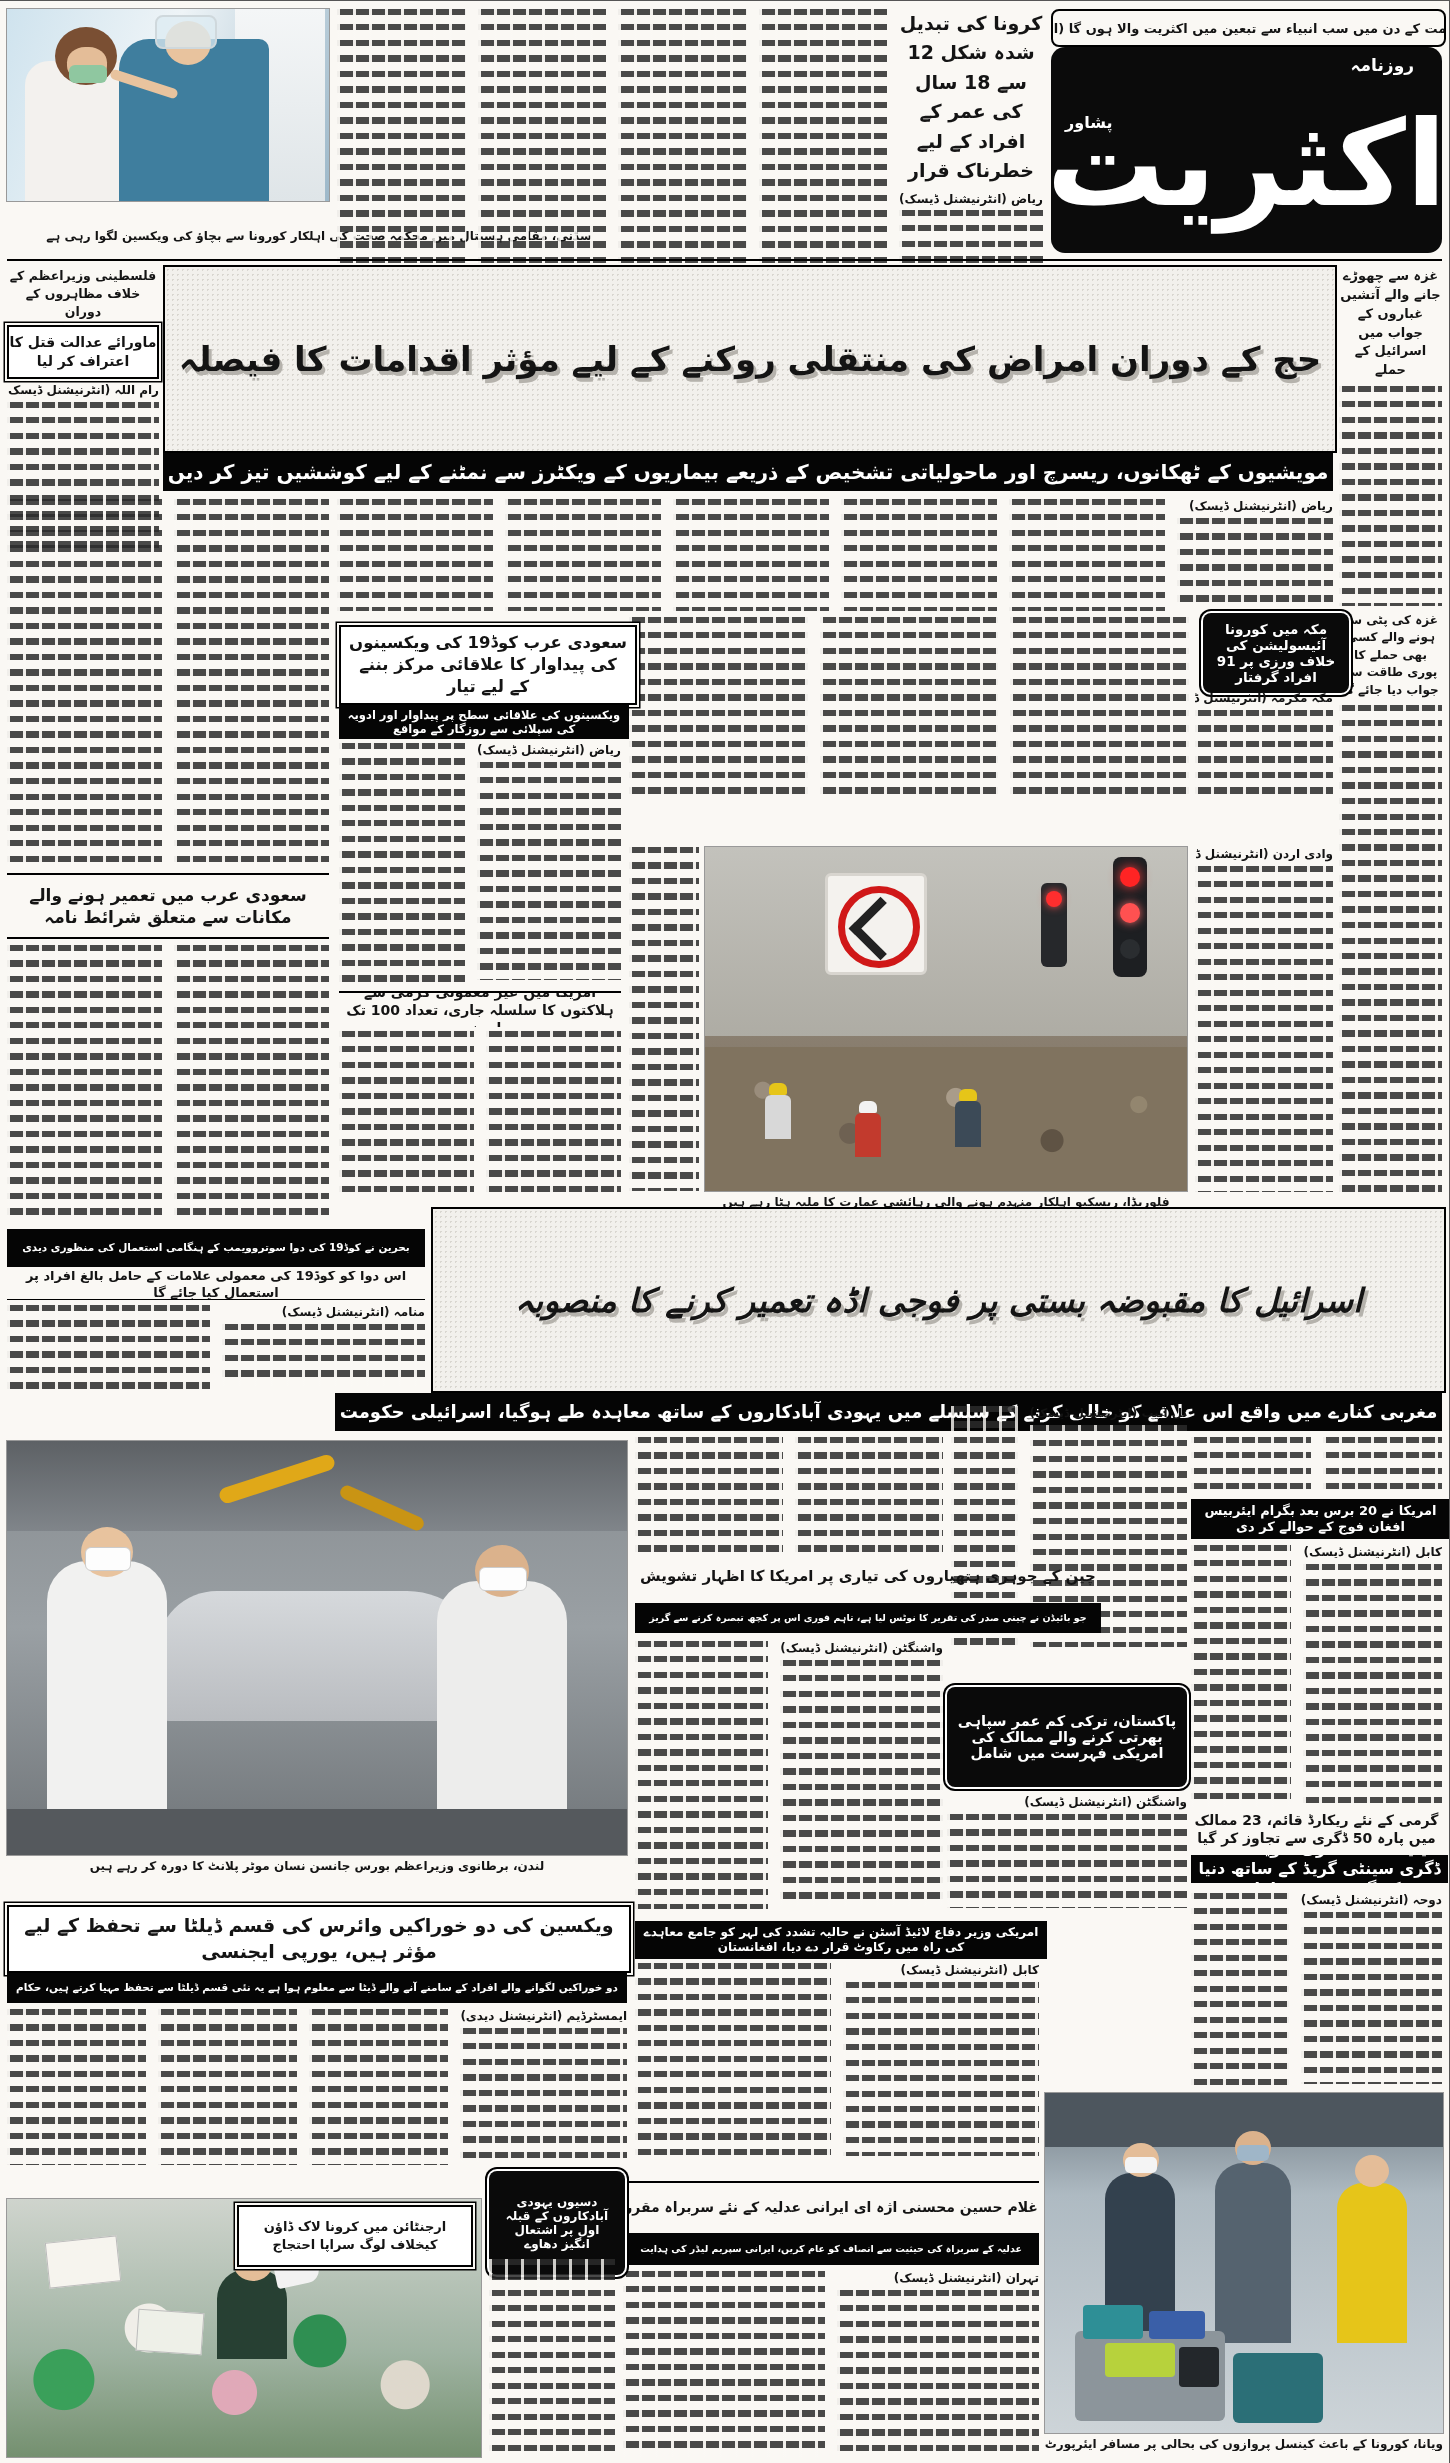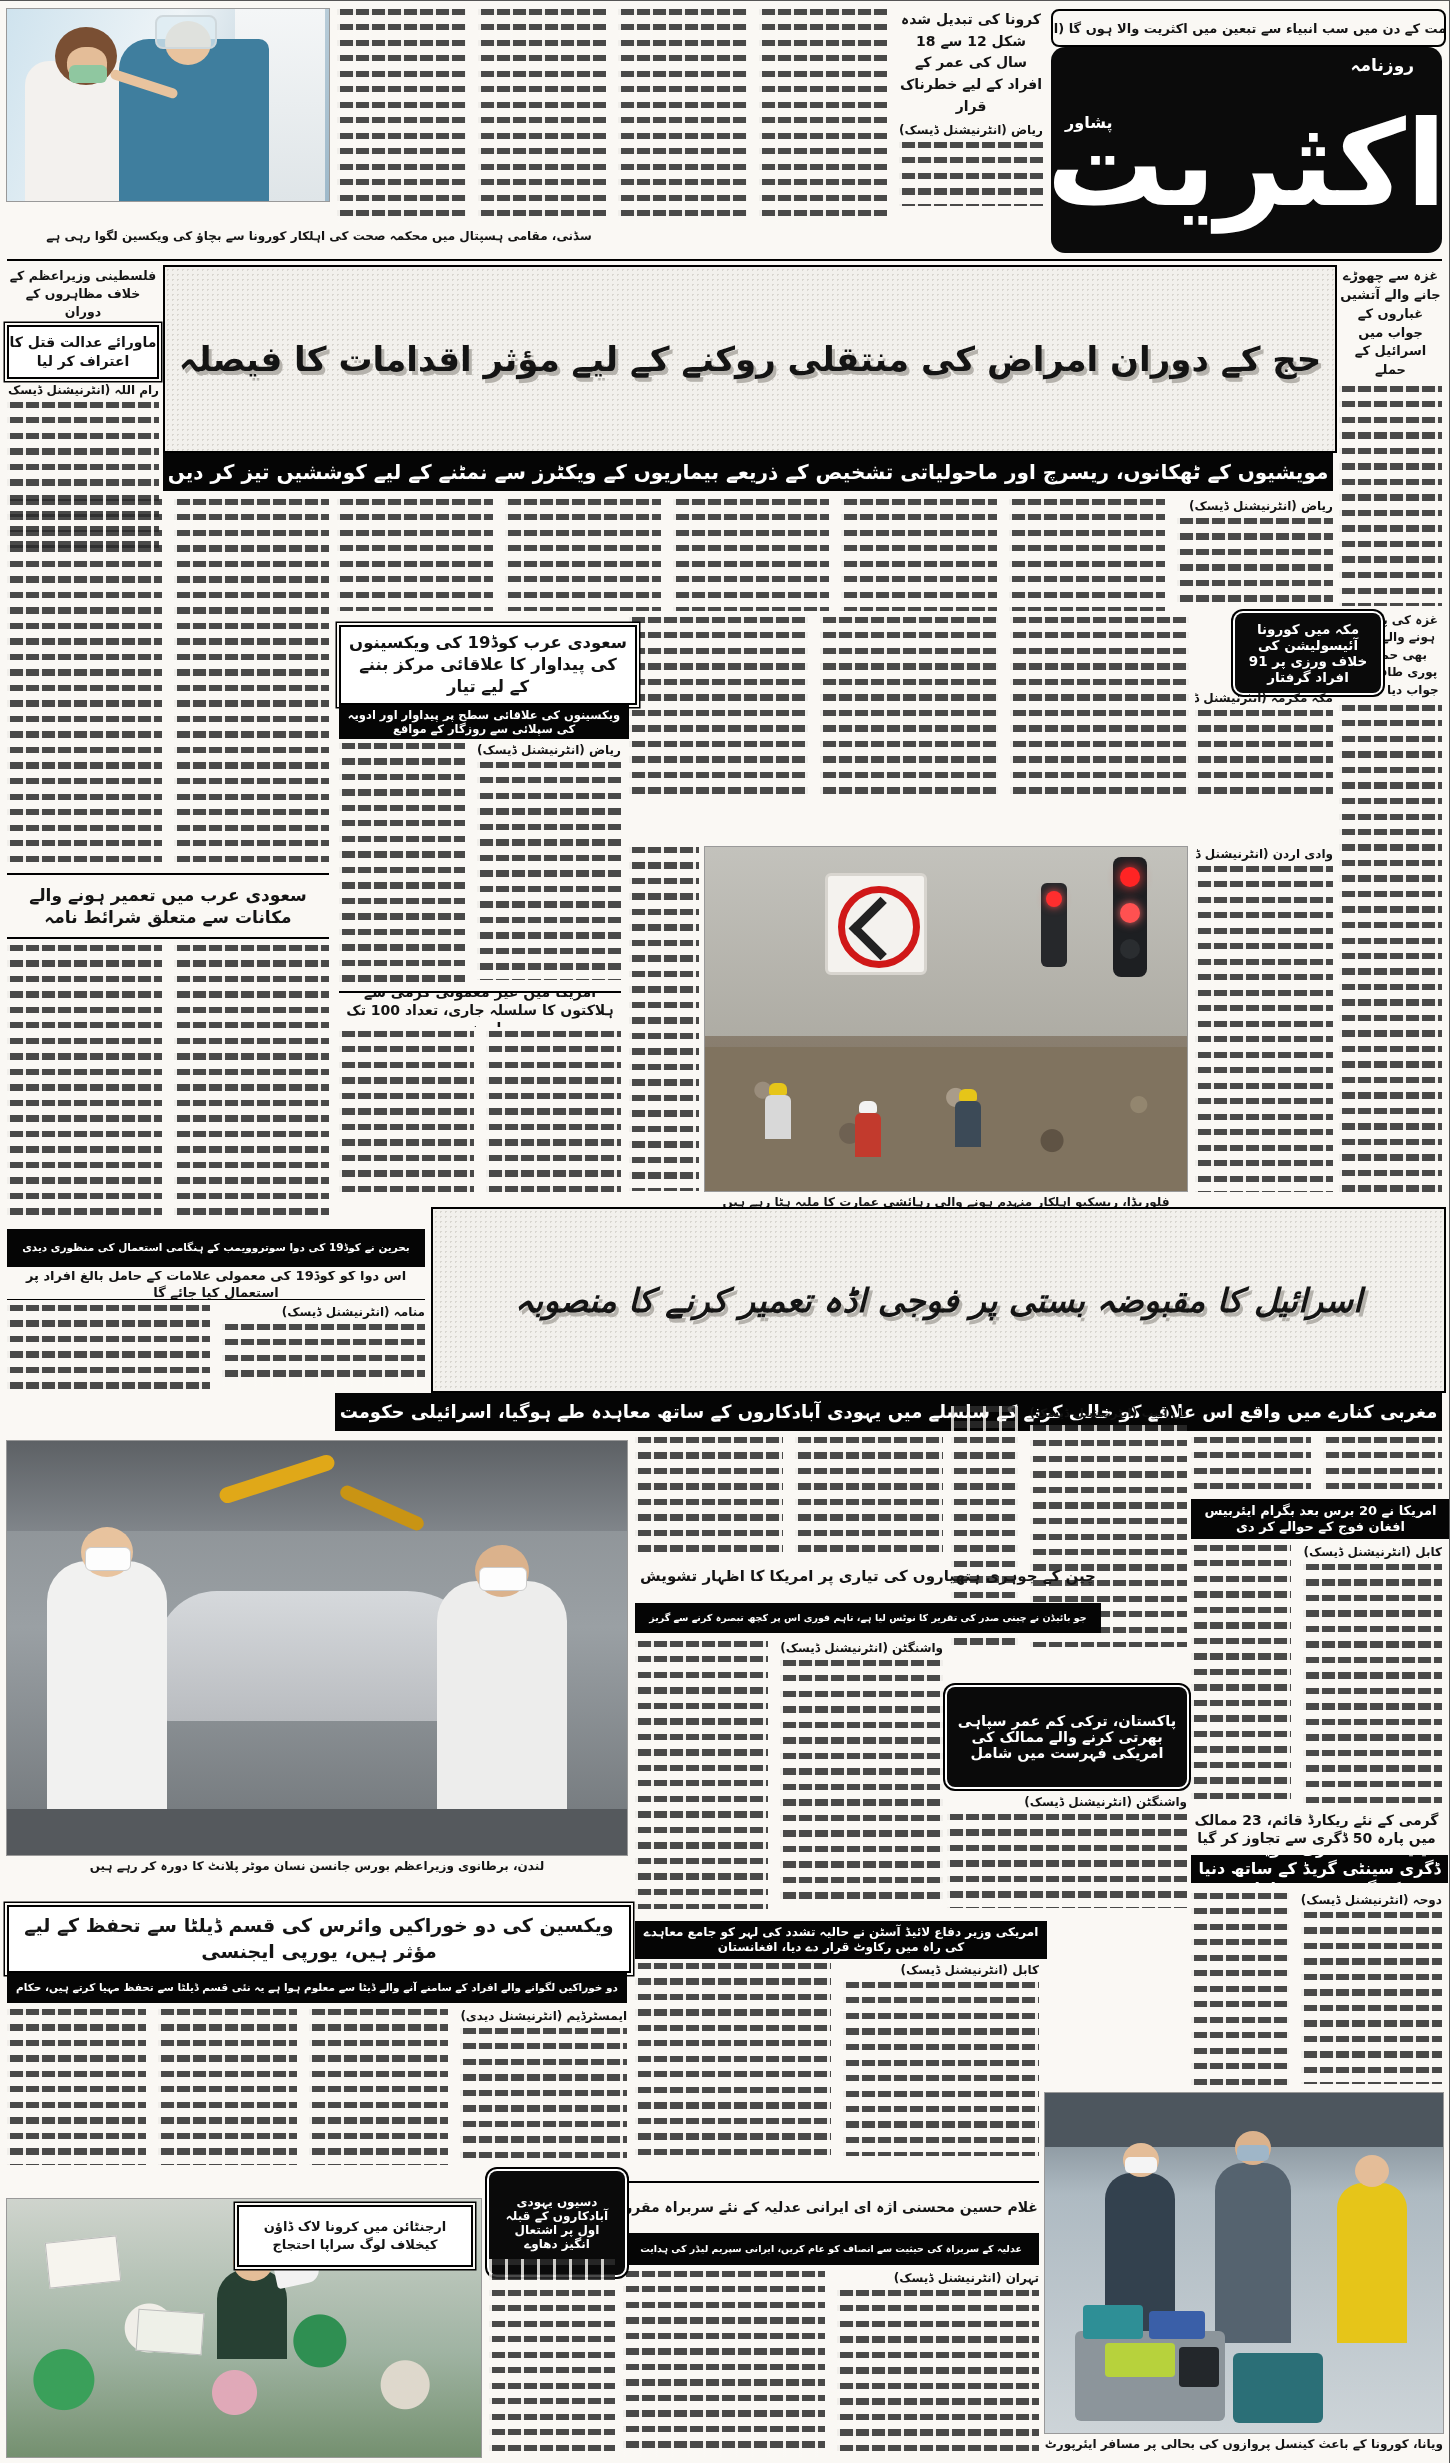--- a/index.html
+++ b/index.html
@@ -47,21 +47,21 @@
     <div class="abs" style="right:60px;top:30px;width:150px;height:162px;border-radius:30px 10px 0 0;background:#3f7e9e;"></div>
     <div class="abs" style="right:118px;top:12px;width:46px;height:44px;border-radius:50%;background:#e8c39e;"></div>
     <div class="abs" style="right:112px;top:6px;width:58px;height:30px;border-radius:8px;background:rgba(220,235,242,.75);border:2px solid #cfd8dc;"></div>
     <div class="abs" style="right:150px;top:70px;width:70px;height:10px;border-radius:5px;background:#e8c39e;transform:rotate(18deg);"></div>
   </div>
   <div class="cap abs" style="left:40px;top:228px;width:560px;">سڈنی، مقامی ہسپتال میں محکمہ صحت کی اہلکار کورونا سے بچاؤ کی ویکسین لگوا رہی ہے</div>
 
   <div class="abs" style="left:338px;top:8px;width:706px;height:214px;">
     <div class="cols" style="height:100%;">
       <div>
-        <div class="hplain" style="font-size:14px;line-height:1.55;">کرونا کی تبدیل شدہ شکل 12 سے 18 سال کی عمر کے افراد کے لیے خطرناک قرار</div>
+        <div class="hplain" style="font-size:19px;line-height:1.55;">کرونا کی تبدیل شدہ شکل 12 سے 18 سال کی عمر کے افراد کے لیے خطرناک قرار</div>
         <div class="dl" style="margin-top:6px;">ریاض (انٹرنیشنل ڈیسک)</div>
         <div class="bt" style="height:64px;"></div>
       </div>
       <div class="bt"></div>
       <div class="bt"></div>
       <div class="bt"></div>
       <div class="bt"></div>
     </div>
   </div>
 
@@ -117,21 +117,21 @@
     </div>
   </div>
 
   <div class="abs" style="left:1340px;top:266px;width:103px;">
     <div class="kick" style="font-size:13px;">غزہ سے چھوڑے جانے والے آتشیں غباروں کے جواب میں اسرائیل کے حملے</div>
     <div class="bt" style="height:220px;margin-top:6px;"></div>
     <div class="kick" style="font-size:12px;margin:6px 0;">غزہ کی پٹی سے ہونے والے کسی بھی حملے کا پوری طاقت سے جواب دیا جائے گا</div>
     <div class="bt" style="height:490px;"></div>
   </div>
 
-  <div class="blackbox abs" style="left:1236px;top:612px;width:138px;height:72px;font-size:13.5px;padding:4px;">مکہ میں کورونا آئیسولیشن کی خلاف ورزی پر 91 افراد گرفتار</div>
+  <div class="blackbox abs" style="left:1204px;top:612px;width:138px;height:72px;font-size:13.5px;padding:4px;">مکہ میں کورونا آئیسولیشن کی خلاف ورزی پر 91 افراد گرفتار</div>
   <div class="abs" style="left:1196px;top:690px;width:138px;">
     <div class="dl">مکہ مکرمہ (انٹرنیشنل ڈیسک)</div>
     <div class="bt" style="height:86px;"></div>
   </div>
 
   <div class="hbox abs" style="left:340px;top:624px;width:282px;height:76px;font-size:16.5px;padding:0 6px;">سعودی عرب کوڈ19 کی ویکسینوں کی پیداوار کا علاقائی مرکز بننے کے لیے تیار</div>
   <div class="bar abs" style="left:340px;top:704px;width:282px;height:34px;font-size:11.5px;padding:0 4px;">ویکسینوں کی علاقائی سطح پر پیداوار اور ادویہ کی سپلائی سے روزگار کے مواقع</div>
   <div class="abs" style="left:340px;top:742px;width:282px;height:240px;">
     <div class="cols" style="height:100%;">
       <div>

